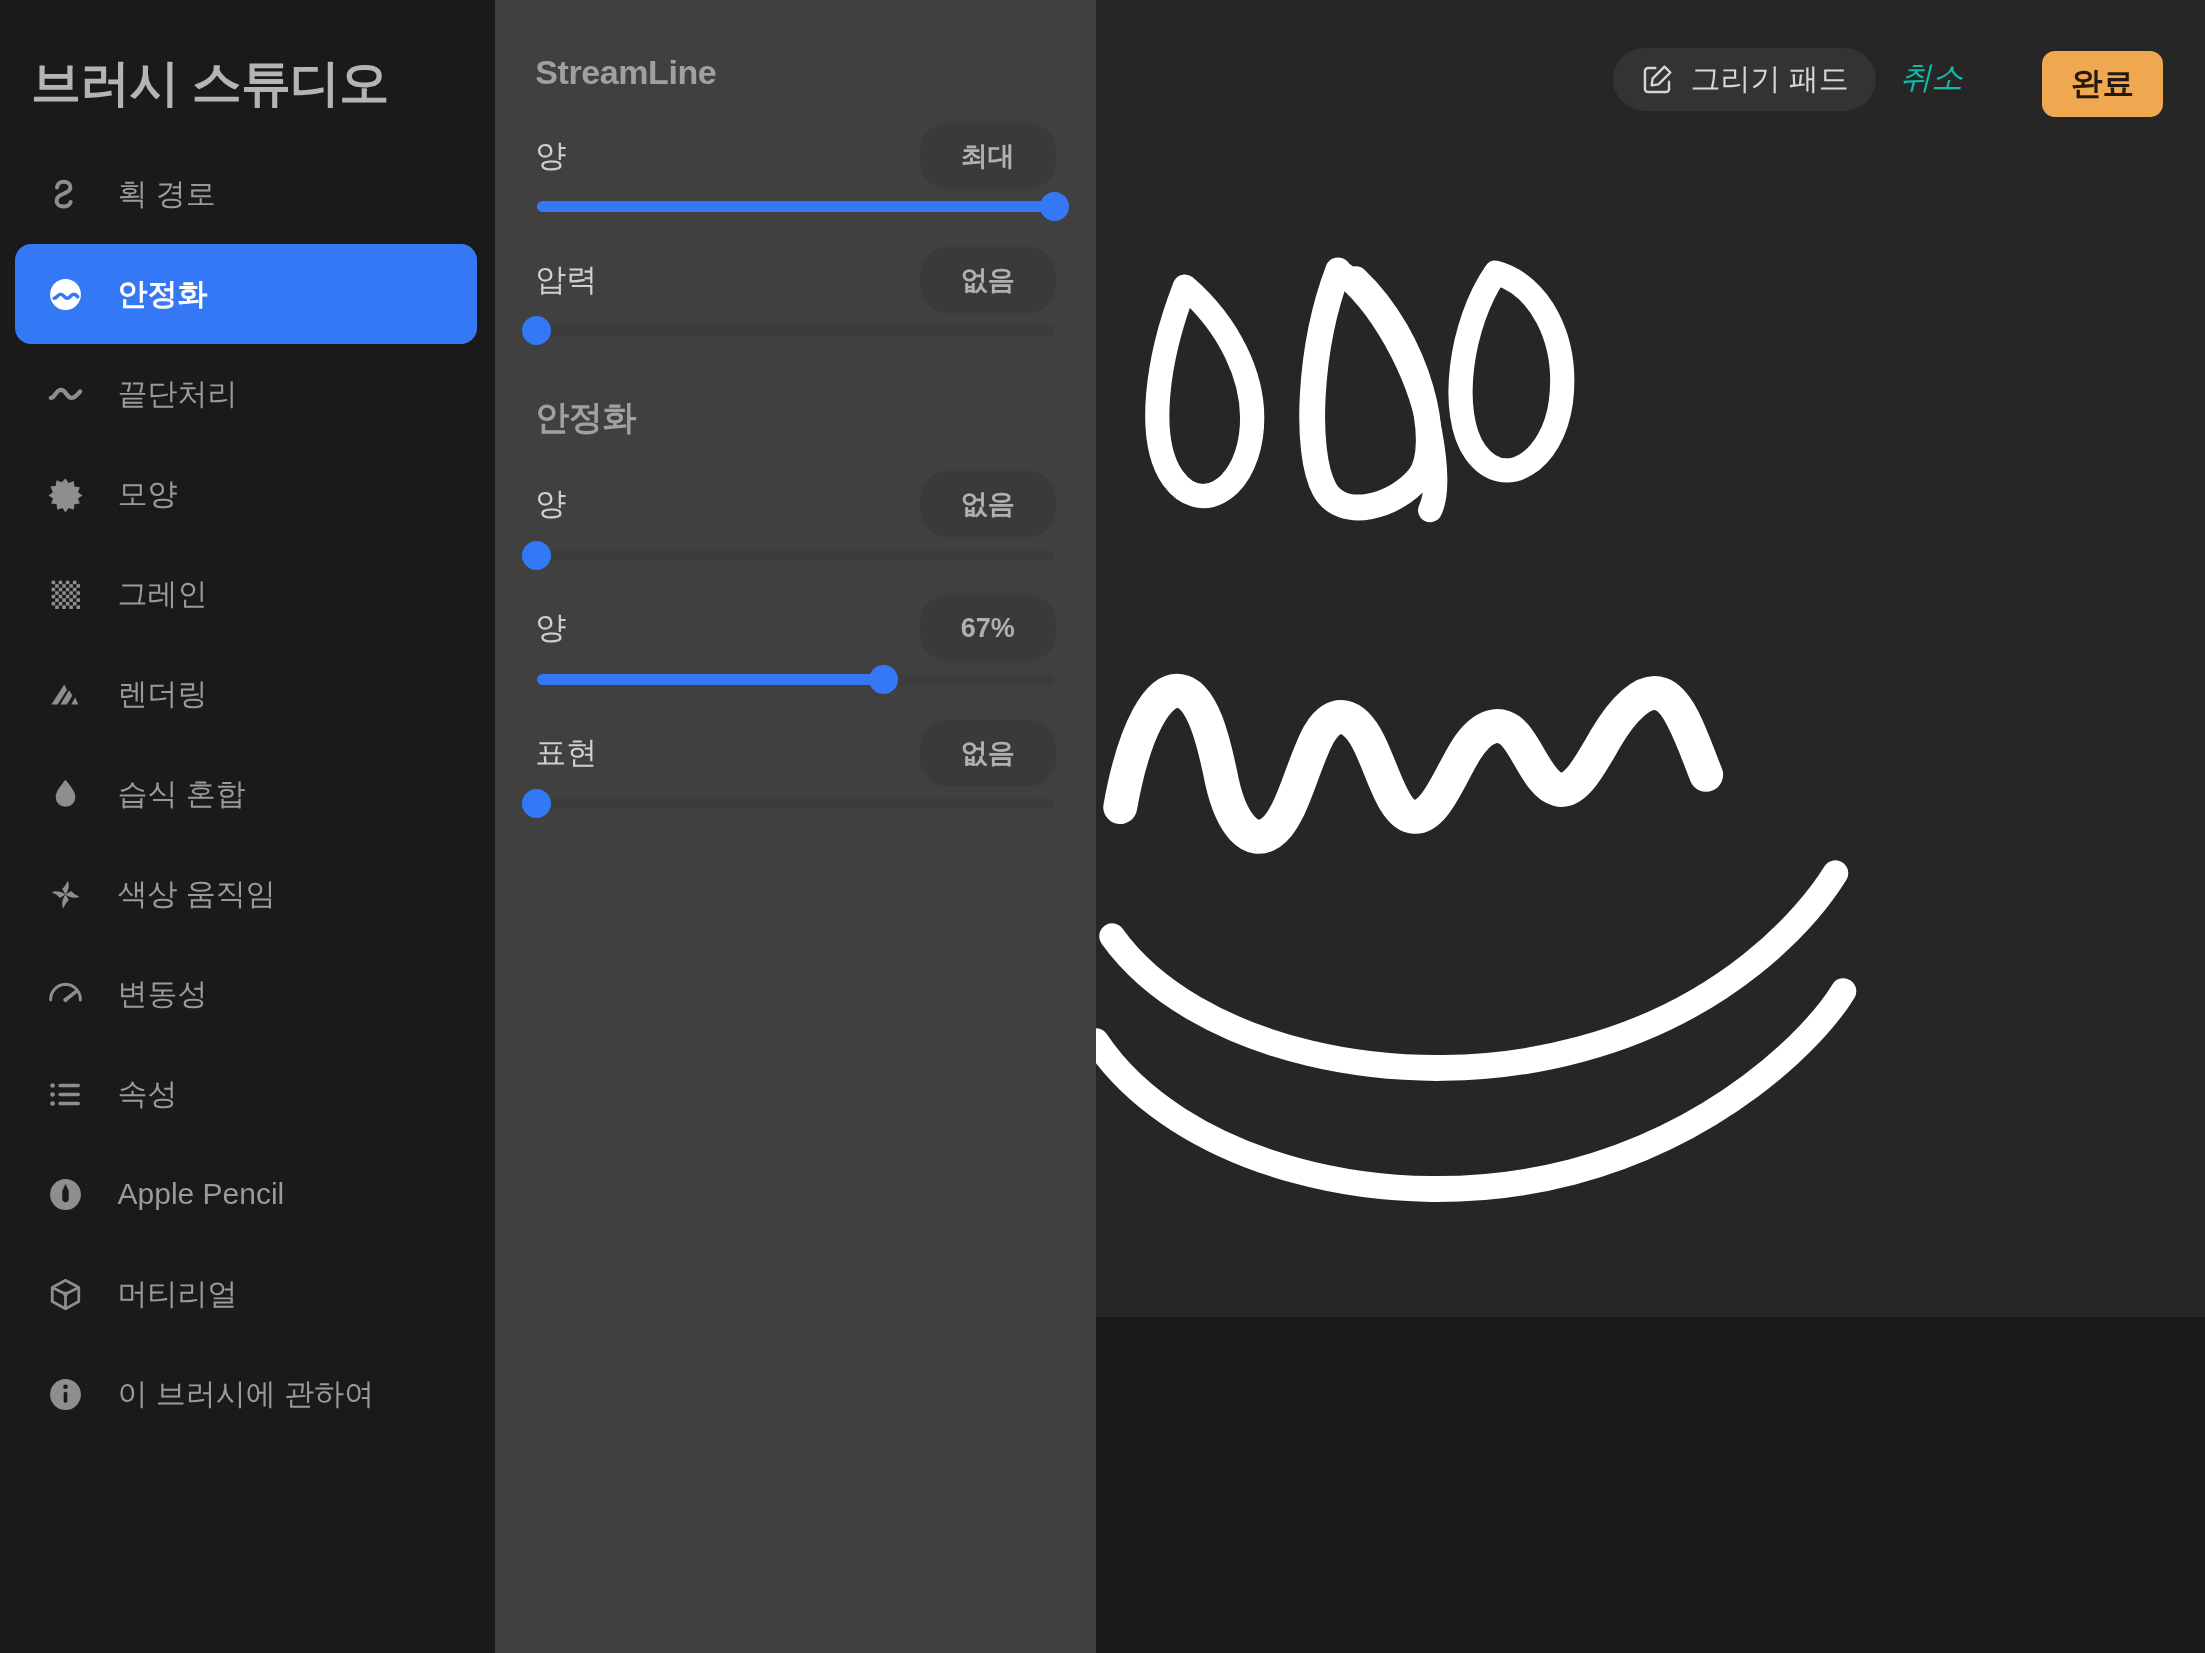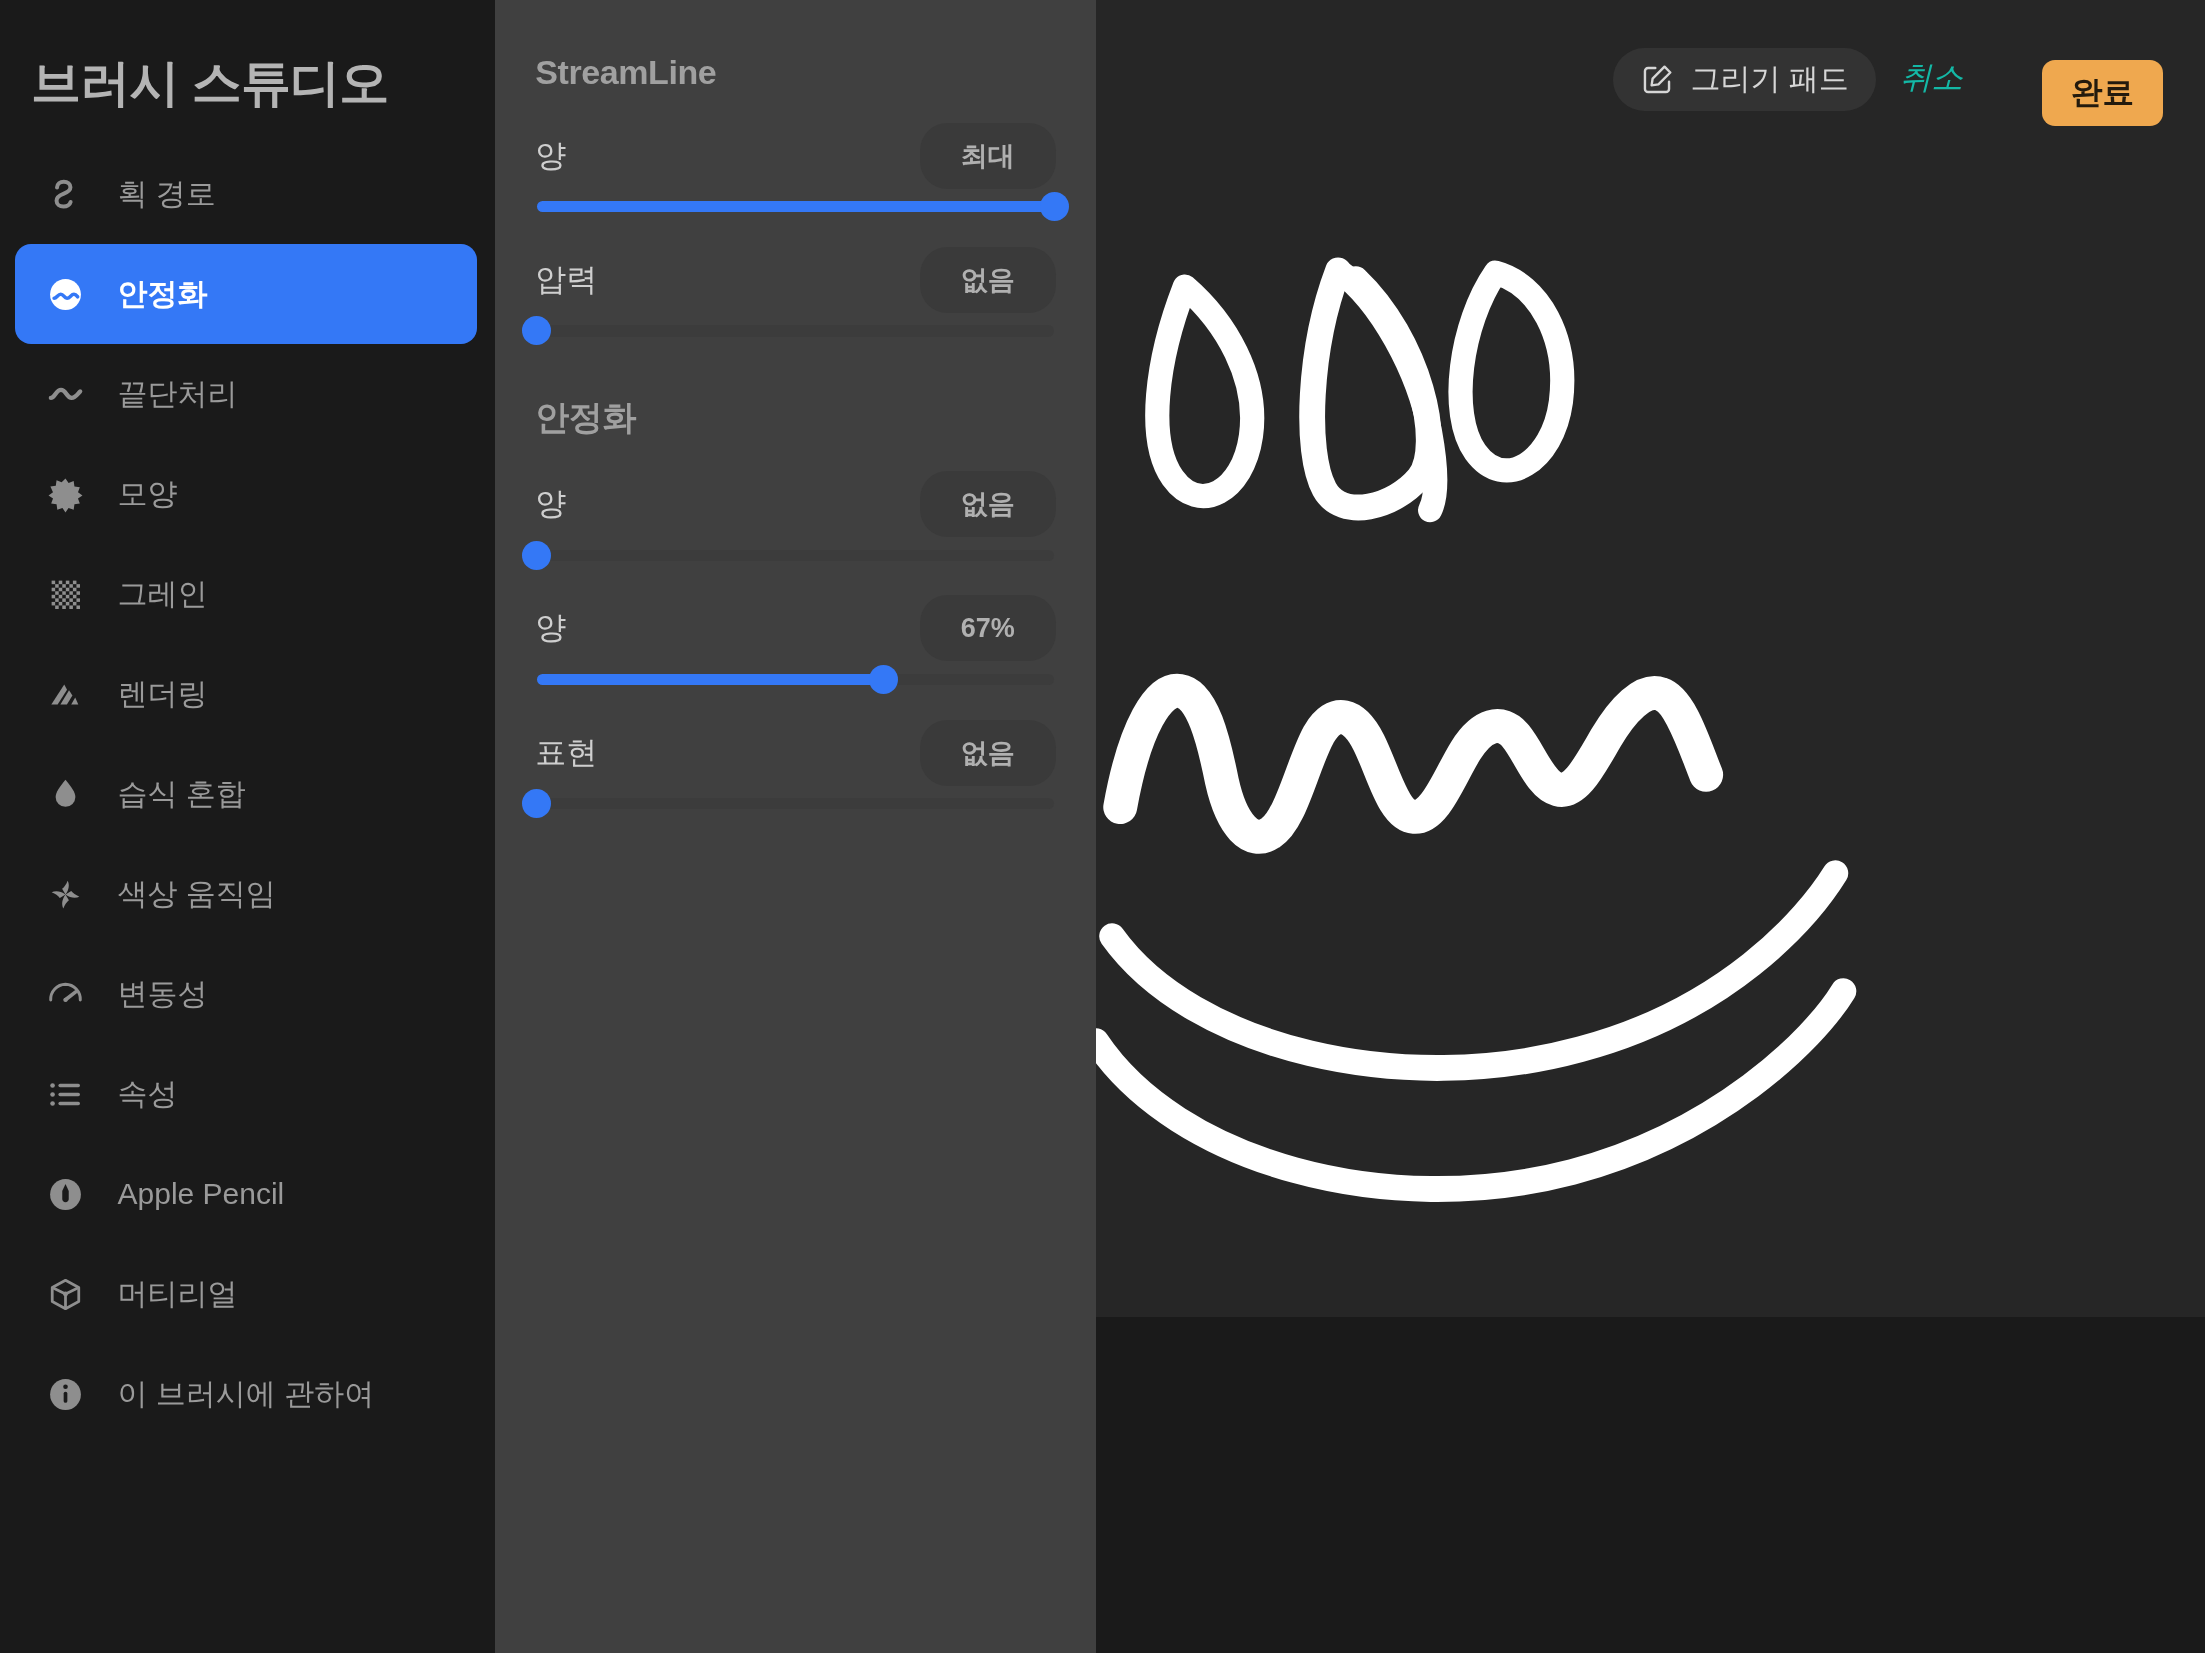--- a/index.html
+++ b/index.html
@@ -46,21 +46,21 @@
   
   #canvas-pane { flex:1 1 auto; height:1317px; background:#262626; position:relative; }
   #canvas-topbar { position:absolute; top:0; left:0; right:0; height:129px; }
   #drawpad-btn { position:absolute; left:517px; top:48px; height:63px;
     background:#333333; border-radius:31.5px; display:flex; align-items:center;
     padding:0 27.4px; gap:16px; }
   #drawpad-btn svg { width:34px; height:34px; display:block; }
   #drawpad-label { color:#d6d6d6; font-size:30px; font-weight:500; white-space:nowrap; }
   #cancel-btn { position:absolute; right:242px; top:57px; color:#14b8a6;
     font-size:31.5px; font-weight:500;font-style:italic; }
-  #done-btn { position:absolute; right:42px; top:60px; background:#EFA84F;
+  #done-btn { position:absolute; right:42px; top:51px; background:#EFA84F;
     color:#231a0d; font-size:31.5px; font-weight:700; border-radius:13px;
     padding:12px 29px; }
   #strokes { position:absolute; inset:0; }
 </style>
 </head>
 <body>
 
 <div id="app">
 
   <div id="sidebar">

